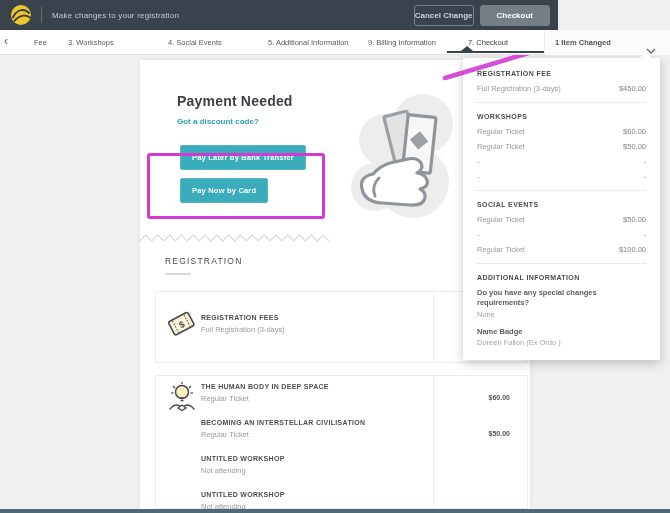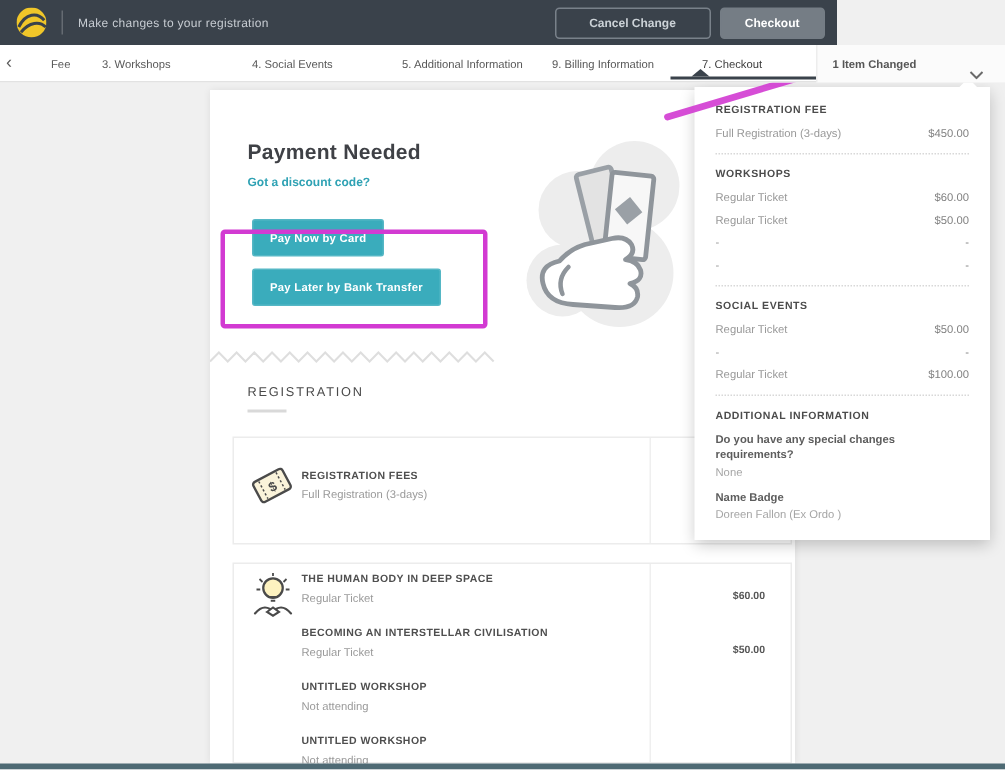--- a/index.html
+++ b/index.html
@@ -12,21 +12,21 @@
   .topbar {
     position:absolute; top:0; left:0; width:558px; height:30px;
     background:#3a424b; display:flex; align-items:center; z-index:30;
   }
   .logo-wrap { margin-left:11px; width:20px; height:20px; }
   .topbar-divider { width:1px; height:16px; background:rgba(255,255,255,.22); margin:0 10px; }
   .topbar-title { color:#c7ccd2; font-size:8px; letter-spacing:.2px; }
   .topbar-spacer { flex:1; }
   .btn-cancel {
     background:transparent; border:1px solid #79818a; color:#ccd2d7;
-    font-size:8px; font-weight:bold; padding:5px 22px; border-radius:3px;
+    font-size:8px; font-weight:bold; padding:5px 0; border-radius:3px;
     margin-right:6px; font-family:inherit; cursor:pointer;
   }
   .btn-checkout {
     background:#757d85; border:1px solid #757d85; color:#ffffff;
     font-size:8px; font-weight:bold; padding:5px 16px; border-radius:3px;
     margin-right:8px; font-family:inherit; cursor:pointer;
   }
   
   .tabbar {
     position:absolute; top:30px; left:0; width:670px; height:25px;
@@ -45,21 +45,21 @@
   .changed-label { position:absolute; left:10px; top:8px; font-size:7.5px; font-weight:bold; color:#555; }
   .changed-chevron { position:absolute; right:14px; top:10px; }
   
   .content-bg { position:absolute; top:55px; left:0; width:670px; height:454px; background:#f0f0f0; }
   .bottom-line { position:absolute; bottom:0; left:0; width:670px; height:4px; background:#4e6a74; z-index:40; }
 
   .main-card {
     position:absolute; left:140px; top:60px; width:390px; height:449px;
     background:#ffffff; box-shadow:0 0 5px rgba(0,0,0,.08); overflow:hidden; z-index:2;
   }
-  .pay-section { position:relative; padding:33px 25px 0 25px; }
+  .pay-section { position:relative; padding:33px 25px 0 25px;margin-left:12px; }
   .pay-title { font-size:14px; font-weight:bold; color:#3f4146; letter-spacing:.2px; }
   .pay-text { margin-top:9px; width:232px; font-size:8px; line-height:1.45; color:#8b8f94; position:relative; z-index:2; }
   .discount-link { display:inline-block; margin-top:8px; font-size:8px; font-weight:bold; color:#2fa2b4; text-decoration:none; position:relative; z-index:2; }
   .pay-buttons { margin-top:17px; position:relative; z-index:2; }
   .btn-teal {
     display:block; background:#3aacbc; color:#fff; border:1px solid #55b7c5;
     font-size:7.5px; font-weight:bold; font-family:inherit; letter-spacing:.2px;
     padding:7px 11px; border-radius:2px; margin:0 0 8px 3px; cursor:pointer;
   }
   .annot-box {
@@ -141,22 +141,22 @@
 </div>
 
 <div class="content-bg"></div>
 
 <div class="main-card">
 
   <div class="pay-section">
     <div class="pay-title">Payment Needed</div>
     <a href="#" class="discount-link">Got a discount code?</a>
     <div class="pay-buttons">
+      <button class="btn-teal">Pay Later by Bank Transfer</button>
       <button class="btn-teal">Pay Now by Card</button>
-      <button class="btn-teal">Pay Later by Bank Transfer</button>
     </div>
   </div>
 
   <div class="illustration">
     <svg width="125" height="150" viewBox="0 0 125 150">
       <g fill="#ededed">
         <circle cx="40" cy="58" r="26"></circle>
           <circle cx="78" cy="42" r="30"></circle>
         <circle cx="68" cy="100" r="36"></circle>
           <circle cx="30" cy="105" r="24"></circle>

